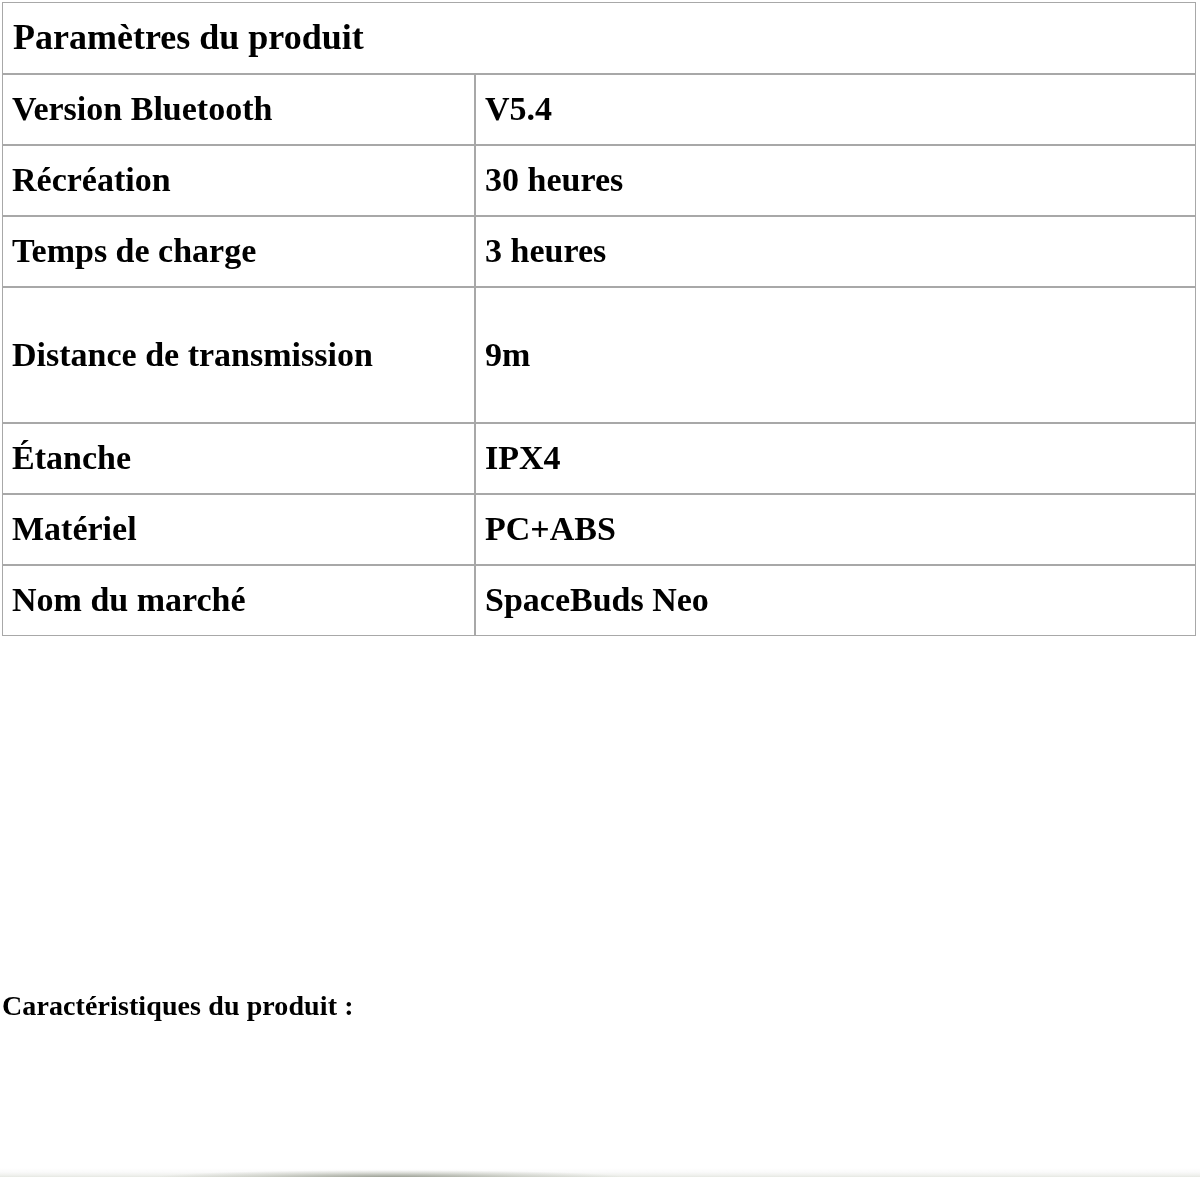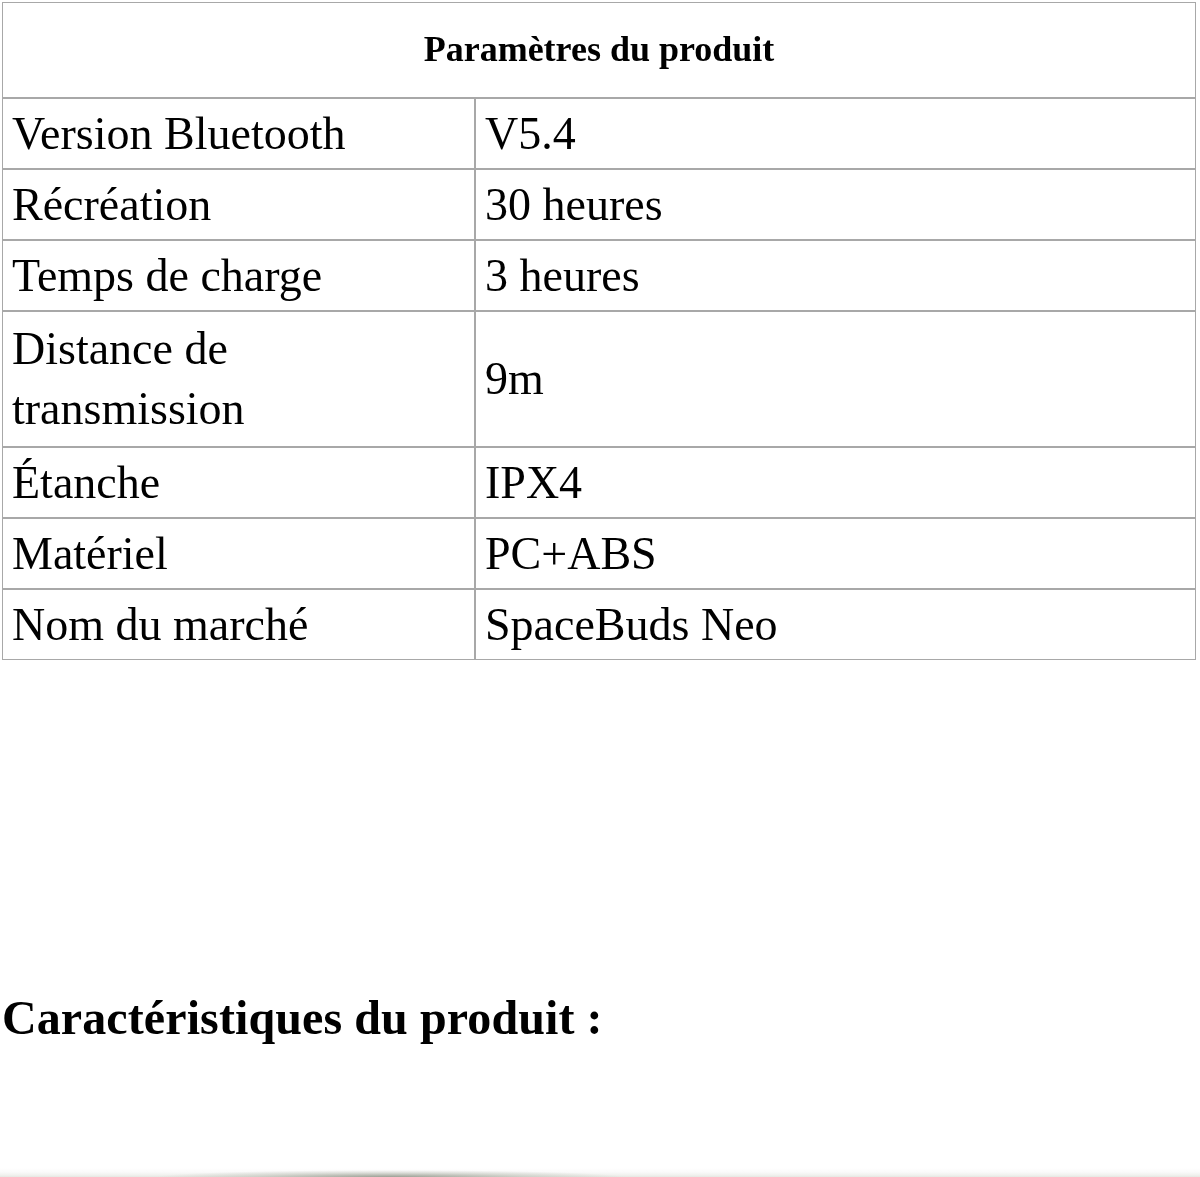--- a/index.html
+++ b/index.html
@@ -38,48 +38,47 @@
 
   .spec-table col.c-label { width: 473px; }
   .spec-table col.c-value { width: 721px; }
 
   .spec-table th,
   .spec-table td {
     border: 1px solid #a8a8a8;
     background: #ffffff;
     vertical-align: middle;
     padding: 0 9px;
-    font-size: 46px;
+    font-size: 34px;
     line-height: 1.30;
-    font-weight: normal;
+    font-weight: bold;
     text-align: left;
     word-wrap: break-word;
     overflow-wrap: break-word;
   }
 
   .spec-table th.table-title {
-    text-align: center;
     font-weight: bold;
     font-size: 36px;
     height: 70px;
-    padding: 12px 10px;
+    padding: 0 10px;
     line-height: 1.15;
     margin-top: 6px;
   }
 
   
   tr.r-normal td { height: 69px; }
   tr.r-tall   td { height: 134px; }
 
   
   .section-heading {
     position: absolute;
     left: 2px;
     top: 990px;
-    font-size: 48px;
+    font-size: 28px;
     font-weight: bold;
     line-height: 1.15;
     letter-spacing: 0.1px;
     white-space: nowrap;
   }
 
   
   .bottom-image-sliver {
     position: absolute;
     left: 0;

